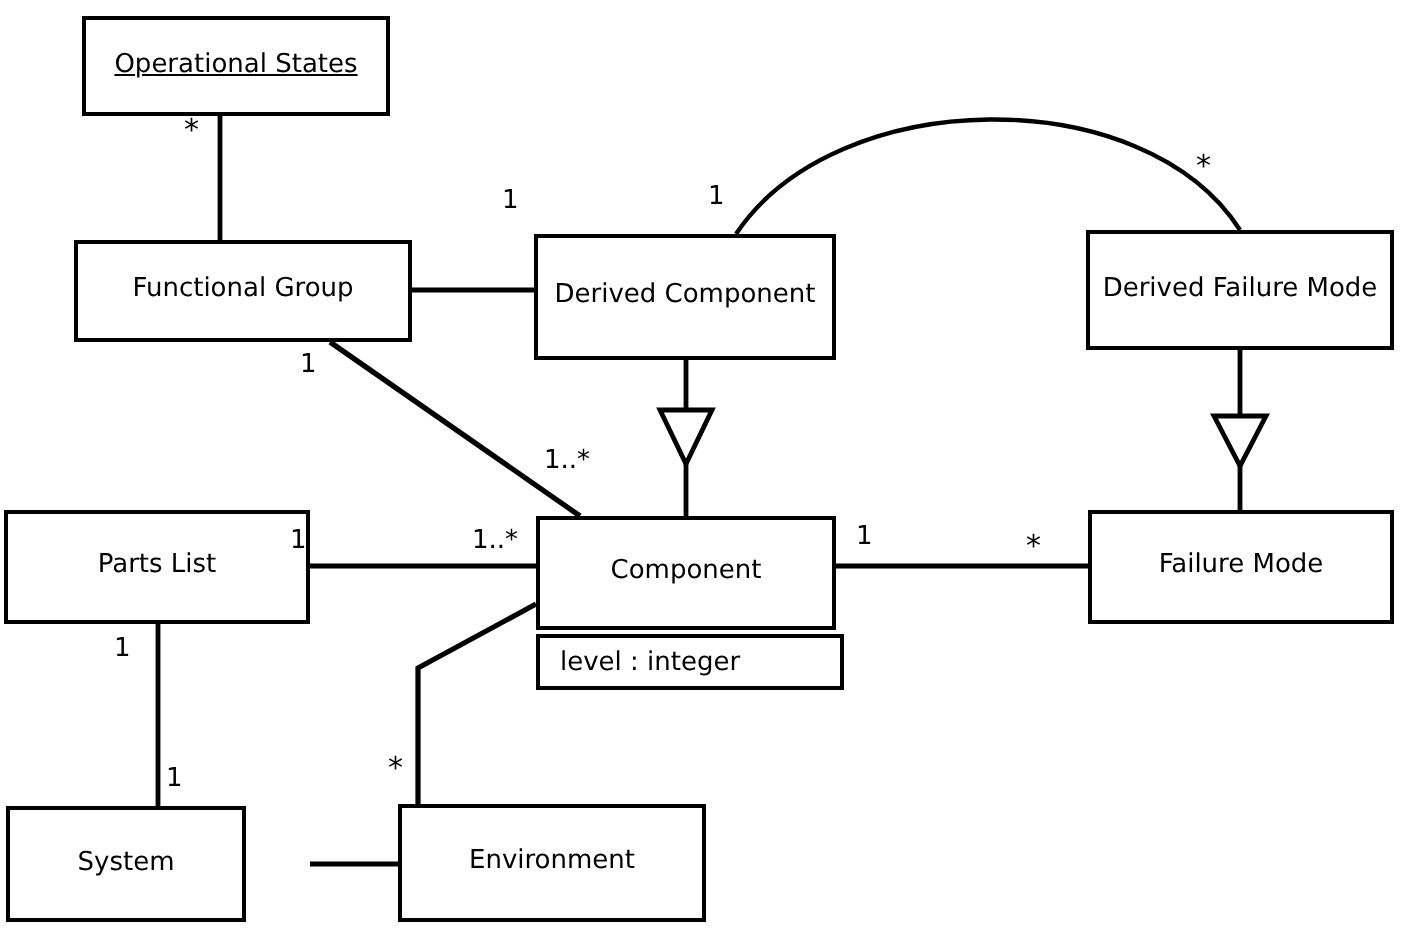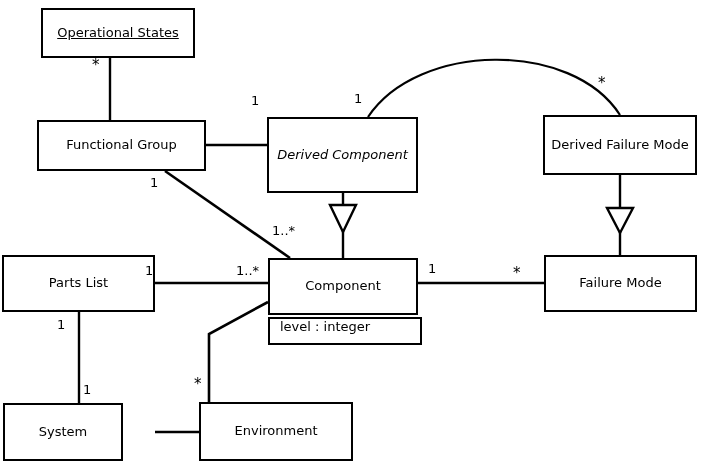--- a/index.html
+++ b/index.html
@@ -42,21 +42,21 @@
     color: #000000;
     line-height: 1.15;
     padding: 0 4px;
   }
   .uml-attr-compartment {
     position: absolute;
     box-sizing: border-box;
     background: #ffffff;
     border: 2px solid #000000;
     display: flex;
-    align-items: flex-start;
+    align-items: center;
     justify-content: flex-start;
     font-size: 13px;
     color: #000000;
     padding-left: 10px;
     z-index: 4;
   }
   .mult-label {
     position: absolute;
     font-size: 13px;
     color: #000000;
@@ -101,21 +101,21 @@
   </svg>
 
   <div class="uml-class" style="left:41px; top:8px; width:154px; height:50px;text-decoration:underline;">
     <div class="uml-name-compartment">Operational States</div>
   </div>
 
   <div class="uml-class" style="left:37px; top:120px; width:169px; height:51px;">
     <div class="uml-name-compartment">Functional Group</div>
   </div>
 
-  <div class="uml-class" style="left:267px; top:117px; width:151px; height:76px;font-style:italic;">
+  <div class="uml-class" style="left:267px; top:117px; width:151px; height:63px;">
     <div class="uml-name-compartment">Derived Component</div>
   </div>
 
   <div class="uml-class" style="left:543px; top:115px; width:154px; height:60px;">
     <div class="uml-name-compartment">Derived Failure Mode</div>
   </div>
 
   <div class="uml-class" style="left:2px; top:255px; width:153px; height:57px;">
     <div class="uml-name-compartment">Parts List</div>
   </div>

